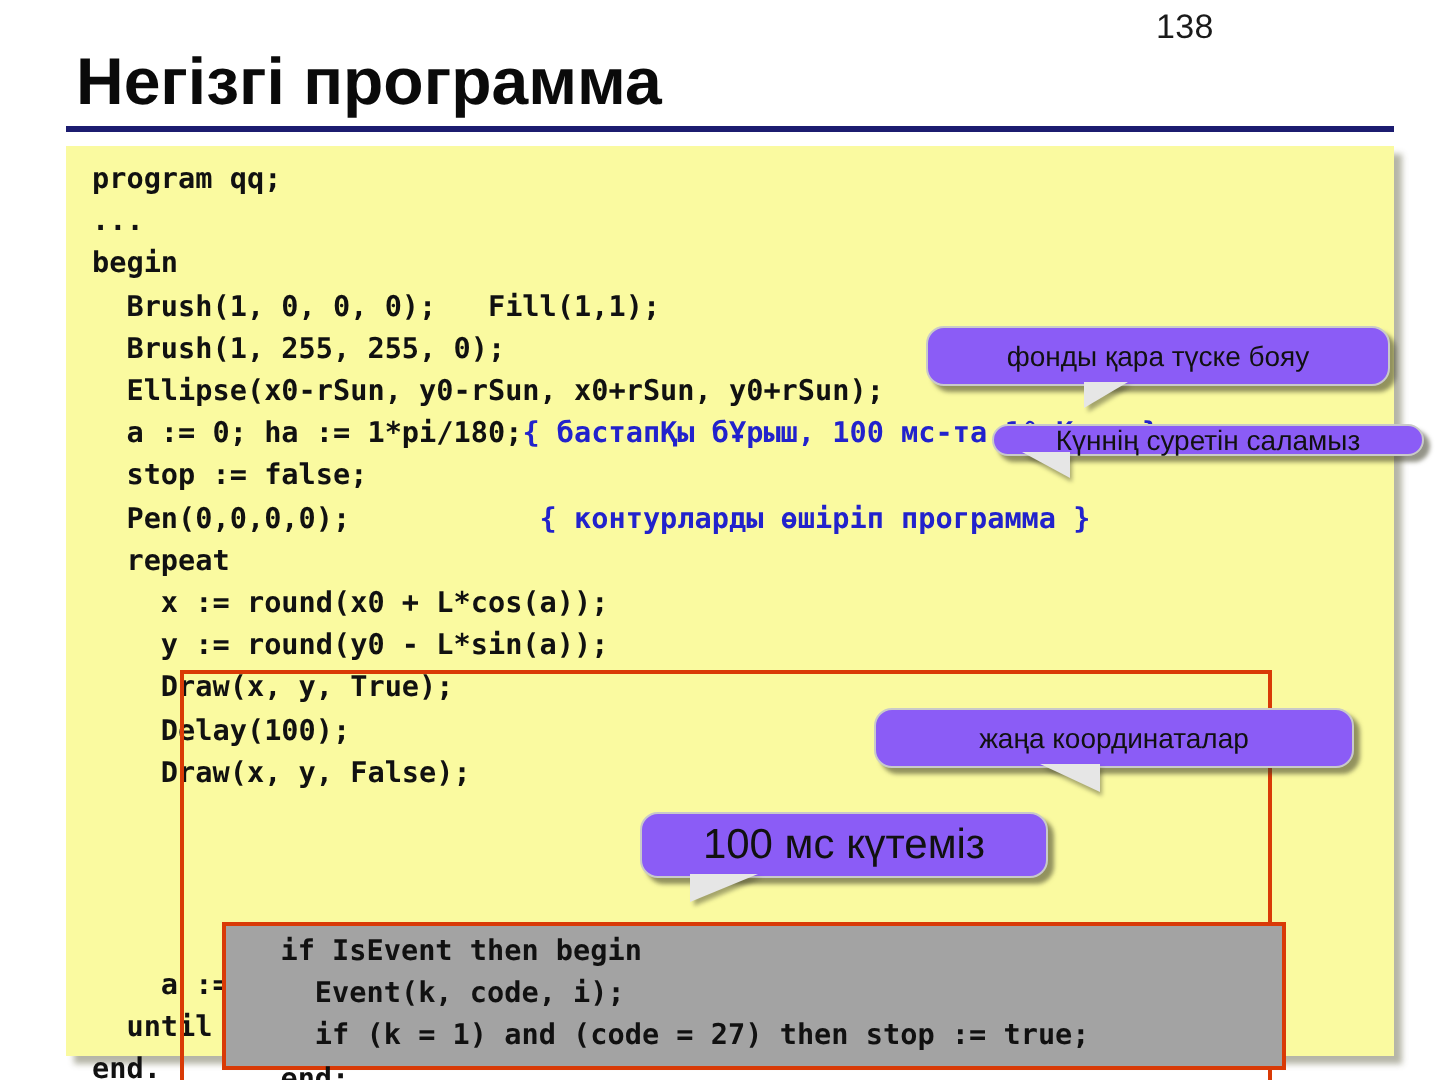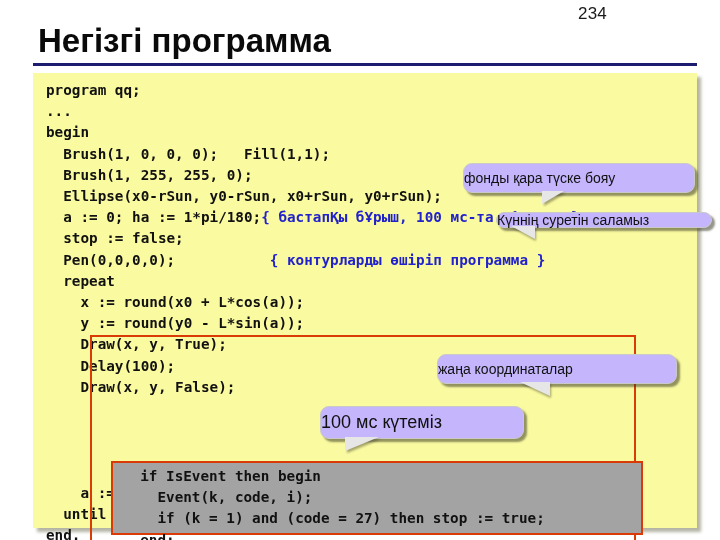--- a/index.html
+++ b/index.html
@@ -99,28 +99,28 @@
     font-size: 14.3px;
     font-weight: bold;
     line-height: 21.2px;
     color: #111111;
     white-space: pre;
   }
 
   
   .callout {
     position: absolute;
-    background: #c4b5fd;
+    background: #8b5cf6;
     border: 1px solid #c9c9c9;
     border-radius: 9px;
     box-shadow: 3px 3px 2px rgba(60,60,40,0.55);
     color: #111111;
     display: flex;
     align-items: center;
-    justify-content: flex-start;
+    justify-content: center;
     box-sizing: border-box;
     white-space: nowrap;
   }
   .callout .tail {
     position: absolute;
     width: 0;
     height: 0;
     border-style: solid;
   }
 
@@ -156,33 +156,33 @@
   #callout-coords .tail {
     left: 82px; bottom: -13px;
     border-width: 14px 0 0 30px;
     border-color: #e6e6e6 transparent transparent transparent;
     filter: drop-shadow(1px 2px 1px rgba(60,60,40,0.45));
   }
 
   #callout-delay {
     left: 287px; top: 333px;
     width: 204px; height: 33px;
-    font-size: 18px;
+    font-size: 21px;
   }
   #callout-delay .tail {
     left: 24px; bottom: -13px;
     border-width: 14px 34px 0 0;
     border-color: #e6e6e6 transparent transparent transparent;
     filter: drop-shadow(2px 2px 1px rgba(60,60,40,0.45));
   }
 </style>
 </head>
 <body>
 
-<div id="page-number">234</div>
+<div id="page-number">138</div>
 <div id="slide-title">Негізгі программа</div>
 <div id="title-rule"></div>
 
 <div id="code-panel">
 
   <div id="code-text"><span>program qq;
 ...
 begin
   Brush(1, 0, 0, 0);   Fill(1,1);
   Brush(1, 255, 255, 0);

